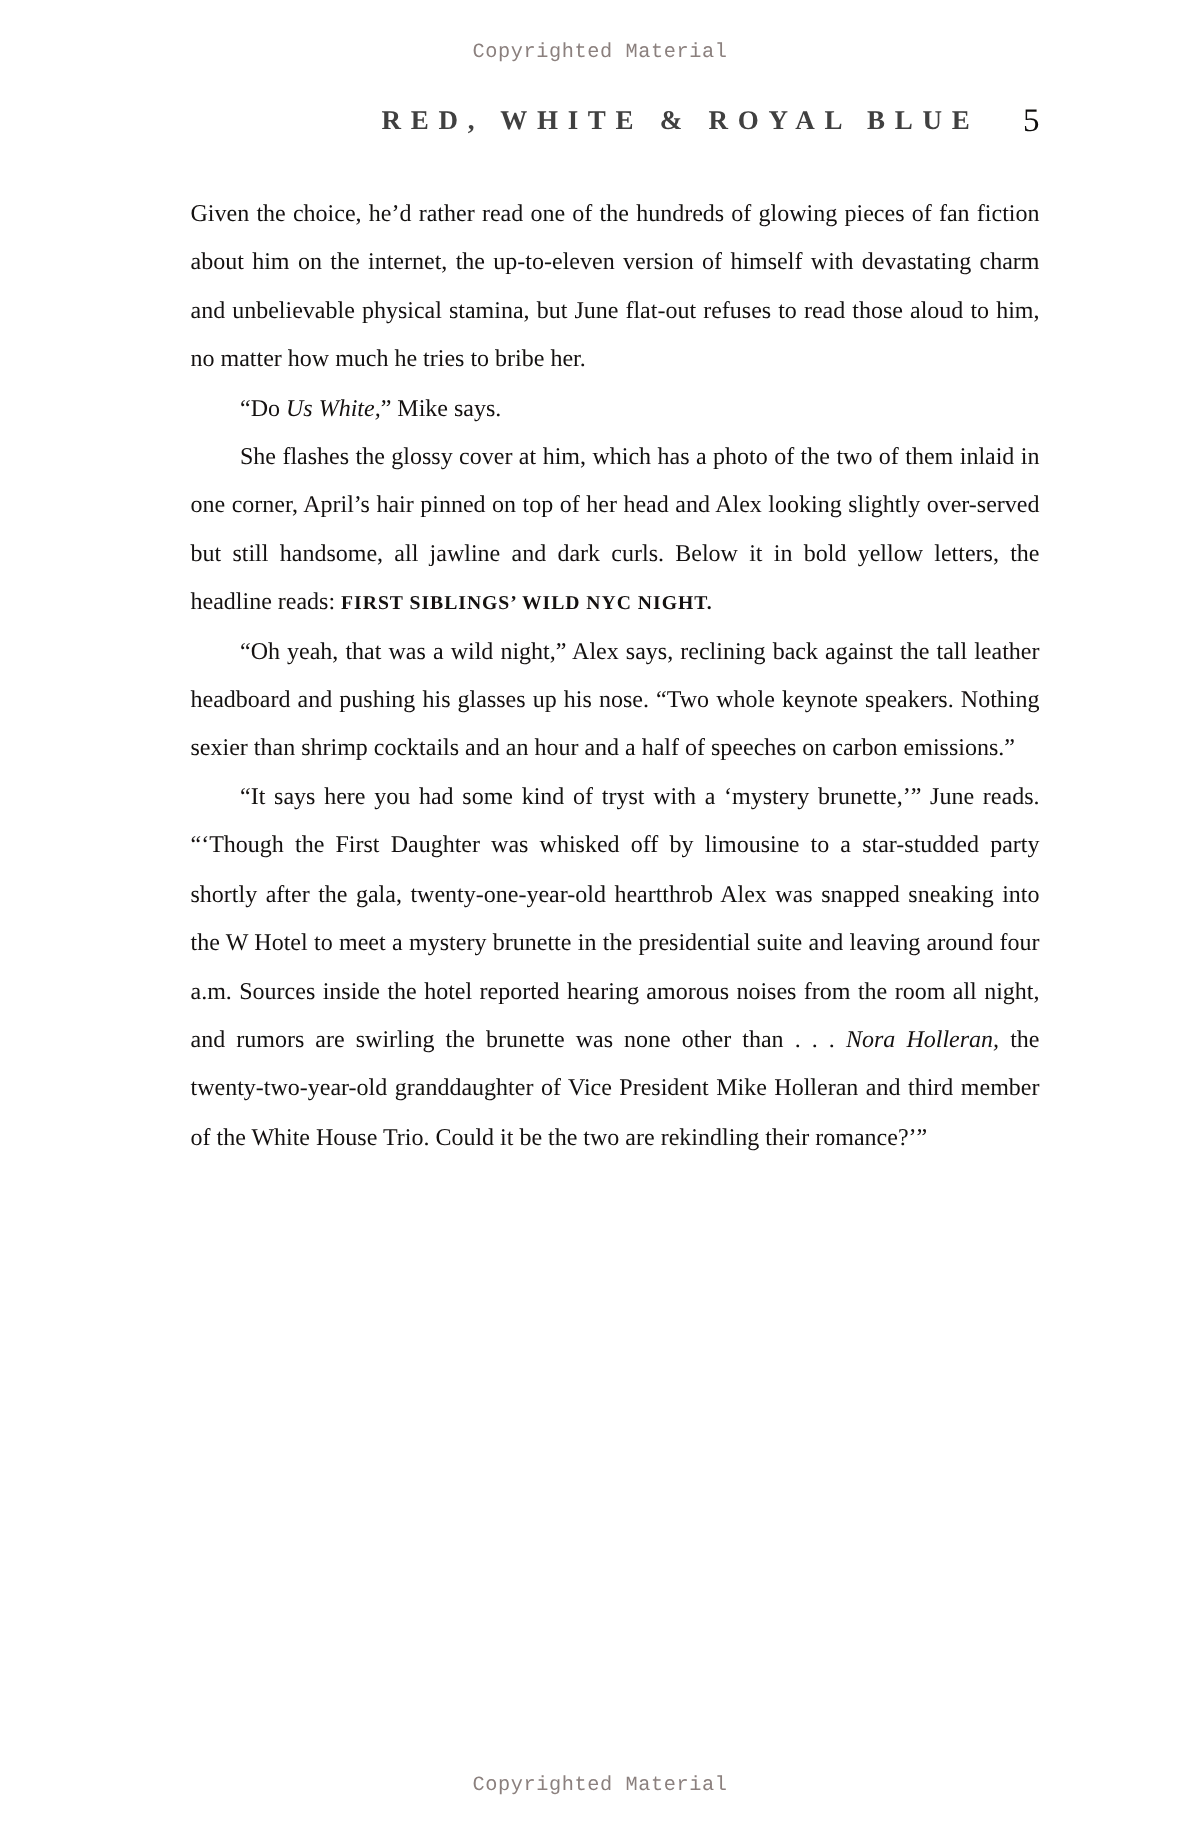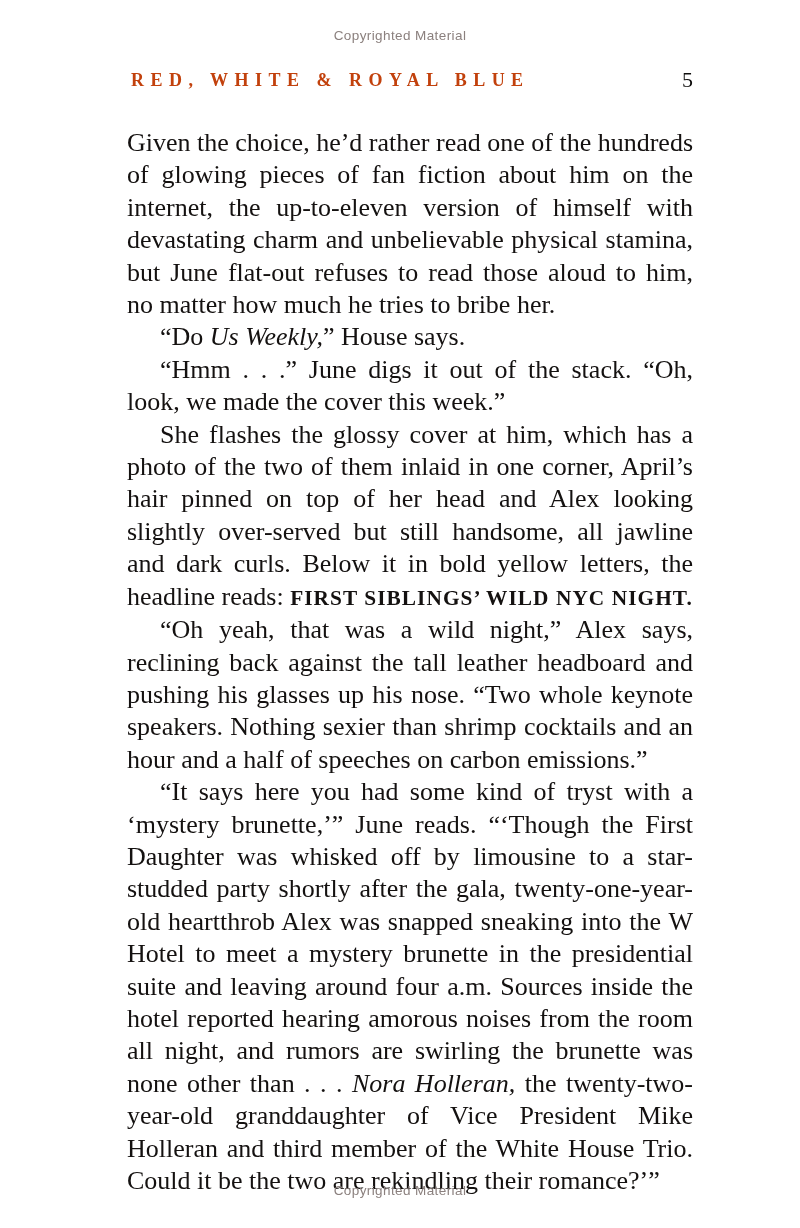--- a/index.html
+++ b/index.html
@@ -14,60 +14,60 @@
     margin: 0 auto;
     background: #ffffff;
     font-family: "Liberation Serif", serif;
     overflow: hidden;
   }
   .copyright {
     position: absolute;
     left: 0;
     width: 100%;
     text-align: center;
-    font-family: Liberation Sans, sans-serif;
+    font-family: Liberation Mono, monospace;
     font-size: 13.5px;
     letter-spacing: 0.03em;
     color: #8b807e;
   }
   .copyright.top { top: 28px; }
   .copyright.bottom { top: 1183px; }
 
   .running-header {
     position: absolute;
     top: 70px;
     left: 127px;
     width: 566px;
     height: 26px;
   }
   .book-title {
     position: absolute;
     left: 4px;
     right: 40px;
-    text-align: left;
+    text-align: right;
     font-weight: 700;
     font-size: 18px;
     letter-spacing: 0.36em;
-    color: #c2410c;
+    color: #404040;
     white-space: nowrap;
   }
   .page-number {
     position: absolute;
     right: 0;
     top: -3px;
     font-size: 22px;
     color: #0e0d0c;
   }
 
   .body-text {
     position: absolute;
     top: 127px;
     left: 127px;
     width: 566px;
-    font-size: 26px;
+    font-size: 16px;
     line-height: 32.4px;
     color: #141110;
     text-align: justify;
   }
   .body-text p {
     margin: 0;
     padding: 0;
   }
   .body-text p.indent {
     text-indent: 33px;
@@ -87,22 +87,21 @@
   <div class="copyright top">Copyrighted Material</div>
 
   <div class="running-header">
     <div class="book-title">RED, WHITE &amp; ROYAL BLUE</div>
     <div class="page-number">5</div>
   </div>
 
   <div class="body-text">
 
   <p class=""><span>Given the choice, he’d rather read one of the hundreds of glowing pieces of fan fiction about him on the internet, the up-to-eleven version of himself with devastating charm and unbelievable physical stamina, but June flat-out refuses to read those aloud to him, no matter how much he tries to bribe her.</span></p>
-      <p class="indent"><span>“Do </span><span class="run-italic">Us Weekly,</span><span>” House says.</span></p>
-      <p class="indent"><span>“Hmm . . .” June digs it out of the stack. “Oh, look, we made the cover this week.”</span></p>
+      <p class="indent"><span>“Do </span><span class="run-italic">Us White,</span><span>” Mike says.</span></p>
       <p class="indent"><span>She flashes the glossy cover at him, which has a photo of the two of them inlaid in one corner, April’s hair pinned on top of her head and Alex looking slightly over-served but still handsome, all jawline and dark curls. Below it in bold yellow letters, the headline reads: </span><span class="run-smallcaps">FIRST SIBLINGS’ WILD NYC NIGHT.</span></p>
       <p class="indent"><span>“Oh yeah, that was a wild night,” Alex says, reclining back against the tall leather headboard and pushing his glasses up his nose. “Two whole keynote speakers. Nothing sexier than shrimp cocktails and an hour and a half of speeches on carbon emissions.”</span></p>
       <p class="indent"><span>“It says here you had some kind of tryst with a ‘mystery brunette,’” June reads. “‘Though the First Daughter was whisked off by limousine to a star-studded party shortly after the gala, twenty-one-year-old heartthrob Alex was snapped sneaking into the W Hotel to meet a mystery brunette in the presidential suite and leaving around four a.m. Sources inside the hotel reported hearing amorous noises from the room all night, and rumors are swirling the brunette was none other than . . . </span><span class="run-italic">Nora Holleran,</span><span> the twenty-two-year-old granddaughter of Vice President Mike Holleran and third member of the White House Trio. Could it be the two are rekindling their romance?’”</span></p>
     </div>
 
   <div class="copyright bottom">Copyrighted Material</div>
 
 </div>
 
 </body></html>

